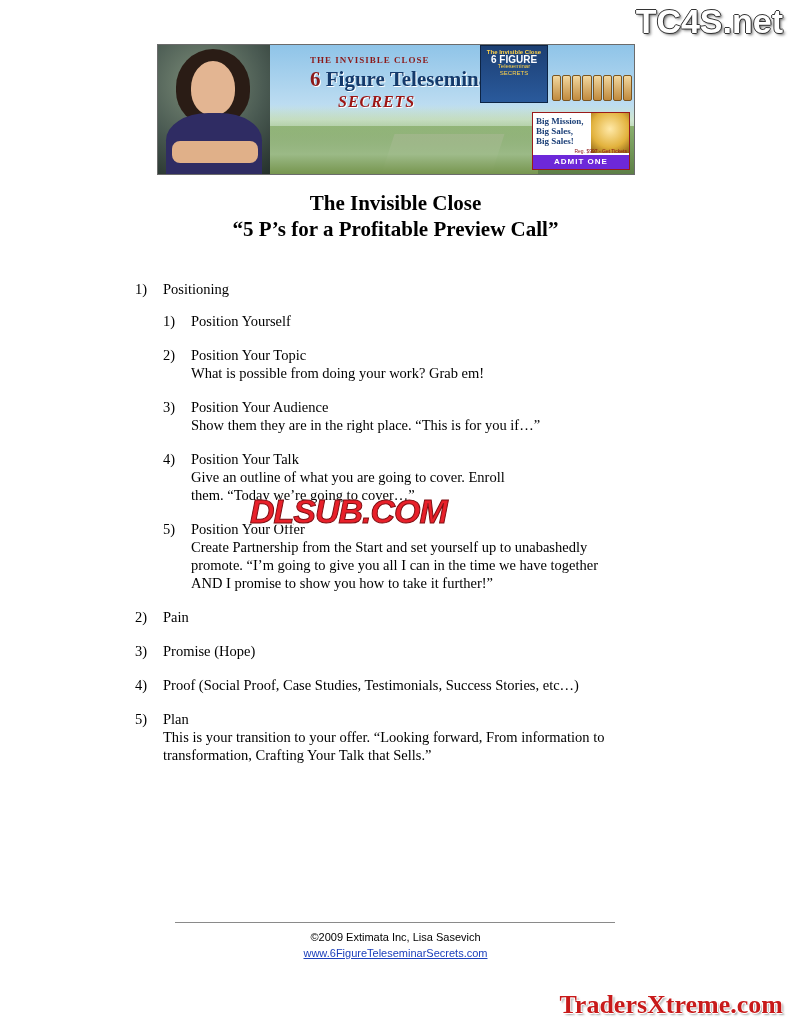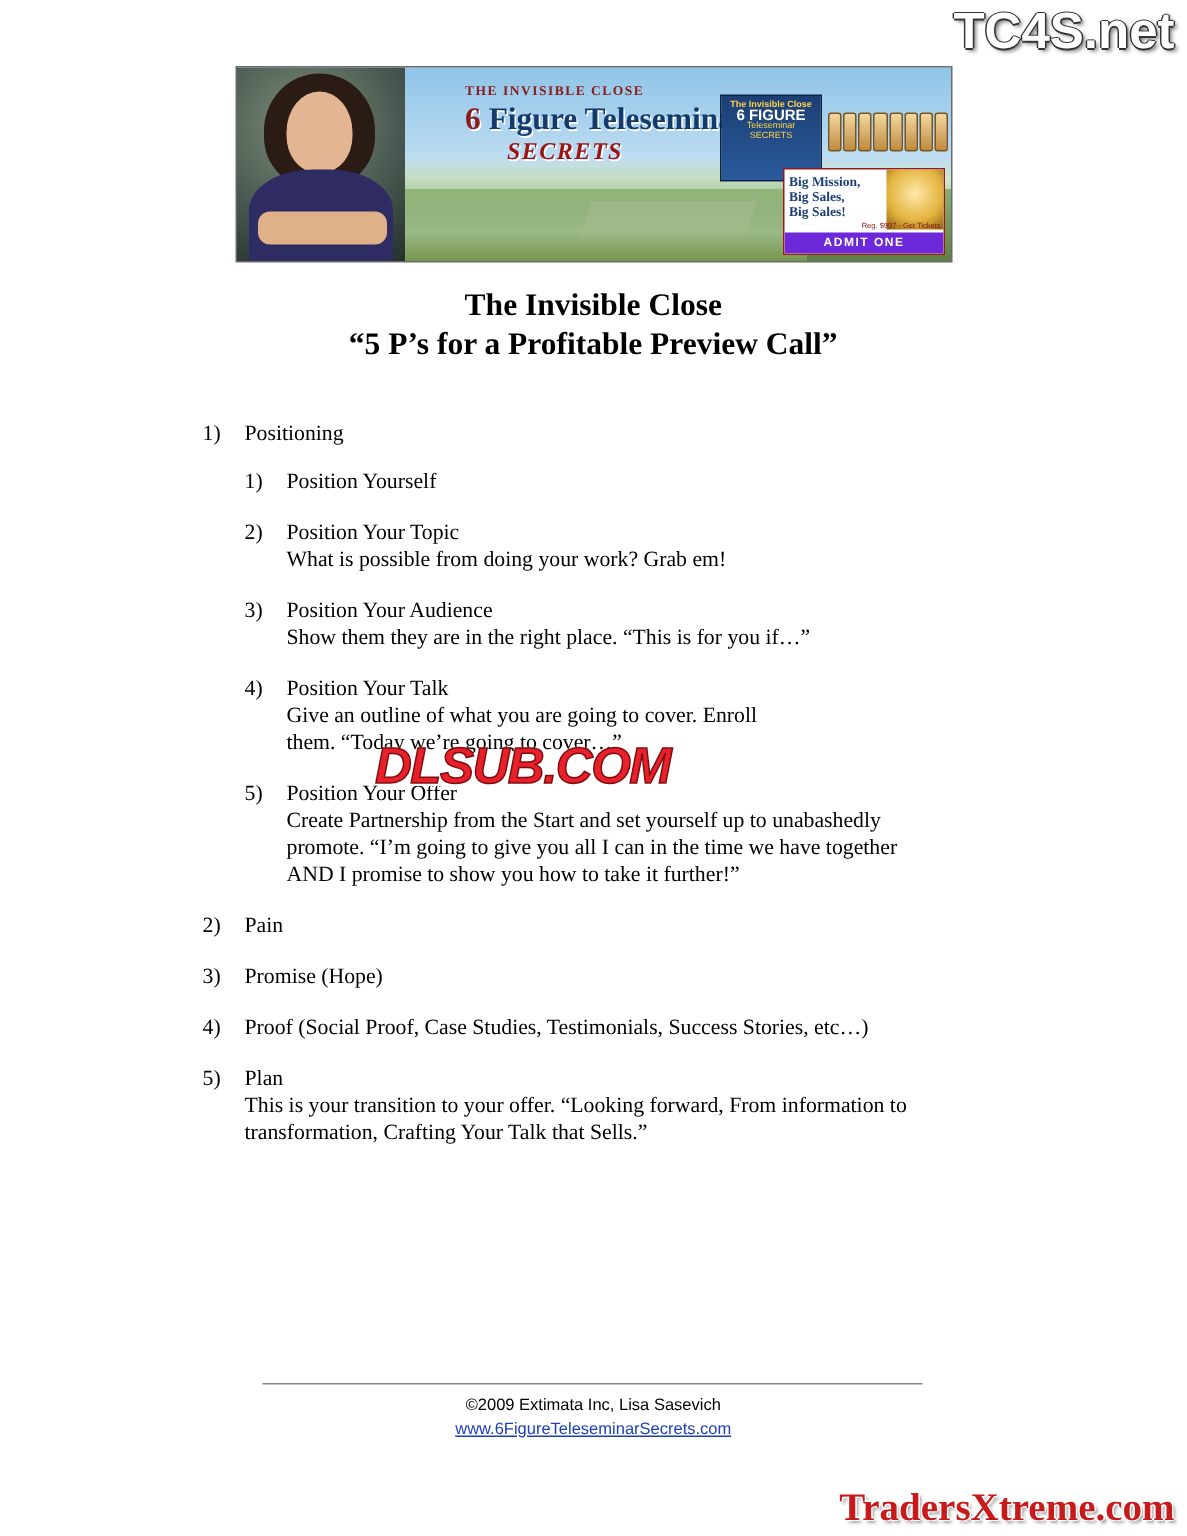--- a/index.html
+++ b/index.html
@@ -133,21 +133,21 @@
     font-weight: bold;
     font-style: italic;
     font-size: 16px;
     color: #9b1414;
     text-shadow: 1px 1px 0 #ffffff;
     letter-spacing: 1px;
   }
   
   .banner .product {
     position: absolute;
-    left: 322px; top: 18px;
+    left: 322px; top: 0;
     width: 68px; height: 58px;
     background: linear-gradient(to bottom,#1c3f73,#2a5a9c);
     border: 1px solid #0d2444;
     box-sizing: border-box;
     color: #fff;
     font-family: "Liberation Sans", sans-serif;
     font-size: 6px;
     line-height: 7px;
     padding: 3px 2px;
     text-align: center;
@@ -175,21 +175,21 @@
   .banner .scene {
     position:absolute;
     left:112px; bottom:0; width: 268px; height: 66px;
     background: linear-gradient(to bottom, rgba(255,255,255,0) 0%, rgba(160,190,140,.9) 70%, #77964f 100%);
   }
   
   .banner .ticket {
     position: absolute;
     right: 4px;
     bottom: 4px;
-    width: 108px;
+    width: 98px;
     height: 58px;
     background: #ffffff;
     border: 1px solid #9a1a1a;
     box-sizing: border-box;
     overflow: hidden;
   }
   .banner .ticket .tkt-txt {
     position: absolute;
     left: 3px; top: 3px;
     font-family: "Liberation Serif", serif;

